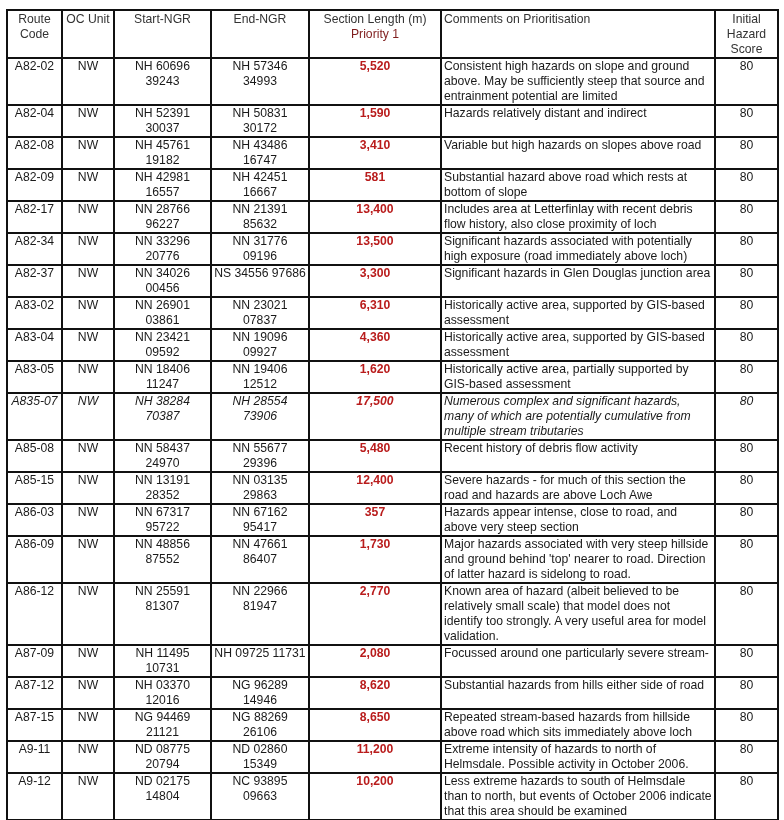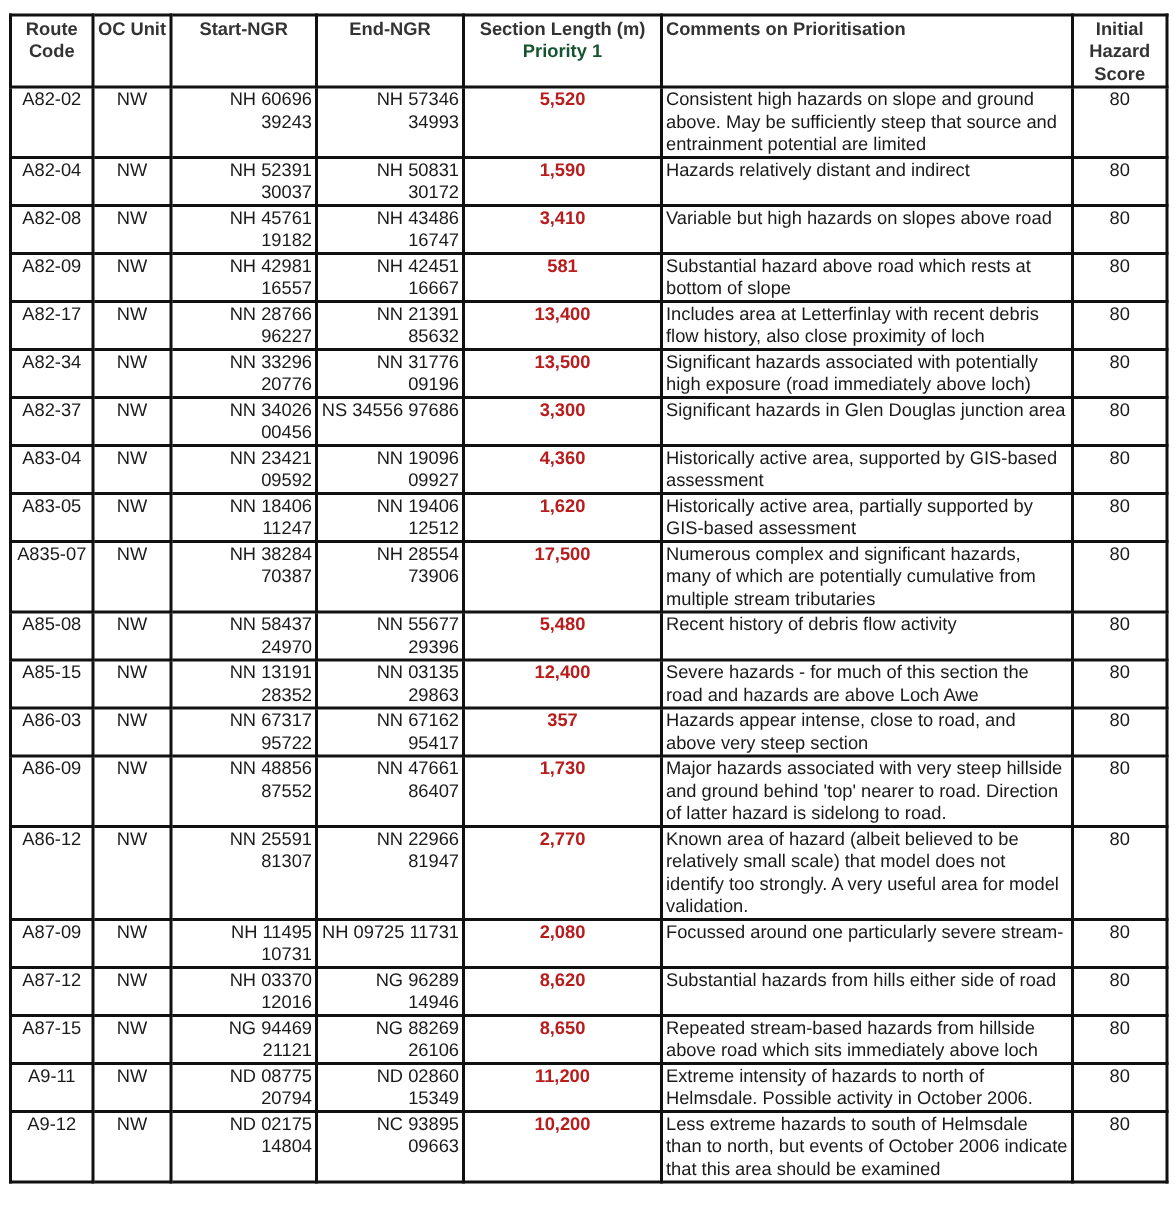--- a/index.html
+++ b/index.html
@@ -26,31 +26,31 @@
   }
   table.hazard-table th,
   table.hazard-table td {
     border: 2px solid #111111;
     vertical-align: top;
     padding: 0 2px;
     overflow: hidden;
     white-space: normal;
   }
   table.hazard-table th {
-    font-weight: bold;
+    font-weight: normal;
     text-align: center;
     color: #333333;
     padding-top: 1px;
   }
   th .priority {
     display: block;
-    color: #14532d;
+    color: #7f1d1d;
   }
   td.c-center { text-align: center; }
-  td.c-left { text-align: right; white-space: nowrap; padding-left: 2px; padding-right: 0; }
+  td.c-left { text-align: center; white-space: nowrap; padding-left: 2px; padding-right: 0; }
   td.c-len { text-align: center; color: #b91c1c; font-weight: bold; }
   td.c-comment { text-align: left; }
   tr.hdr { height: 46px; }
 </style>
 </head>
 <body>
 
 <table class="hazard-table">
   <colgroup>
     <col style="width:55px">
@@ -133,38 +133,47 @@
       <tr style="height: 14px;">
     <td class="c-center">A82-37</td>
     <td class="c-center">NW</td>
     <td class="c-left">NN 34026 00456</td>
     <td class="c-left">NS 34556 97686</td>
     <td class="c-len">3,300</td>
     <td class="c-comment">Significant hazards in Glen Douglas junction area</td>
     <td class="c-center">80</td>
   </tr>
       <tr style="height: 30px;">
+    <td class="c-center">A83-02</td>
+    <td class="c-center">NW</td>
+    <td class="c-left">NN 26901 03861</td>
+    <td class="c-left">NN 23021 07837</td>
+    <td class="c-len">6,310</td>
+    <td class="c-comment">Historically active area, supported by GIS-based assessment</td>
+    <td class="c-center">80</td>
+  </tr>
+      <tr style="height: 30px;">
     <td class="c-center">A83-04</td>
     <td class="c-center">NW</td>
     <td class="c-left">NN 23421 09592</td>
     <td class="c-left">NN 19096 09927</td>
     <td class="c-len">4,360</td>
     <td class="c-comment">Historically active area, supported by GIS-based assessment</td>
     <td class="c-center">80</td>
   </tr>
       <tr style="height: 30px;">
     <td class="c-center">A83-05</td>
     <td class="c-center">NW</td>
     <td class="c-left">NN 18406 11247</td>
     <td class="c-left">NN 19406 12512</td>
     <td class="c-len">1,620</td>
     <td class="c-comment">Historically active area, partially supported by GIS-based assessment</td>
     <td class="c-center">80</td>
   </tr>
-      <tr style="height: 45px;">
+      <tr style="height: 45px; font-style: italic;">
     <td class="c-center">A835-07</td>
     <td class="c-center">NW</td>
     <td class="c-left">NH 38284 70387</td>
     <td class="c-left">NH 28554 73906</td>
     <td class="c-len">17,500</td>
     <td class="c-comment">Numerous complex and significant hazards, many of which are potentially cumulative from multiple stream tributaries</td>
     <td class="c-center">80</td>
   </tr>
       <tr style="height: 15px;">
     <td class="c-center">A85-08</td>

